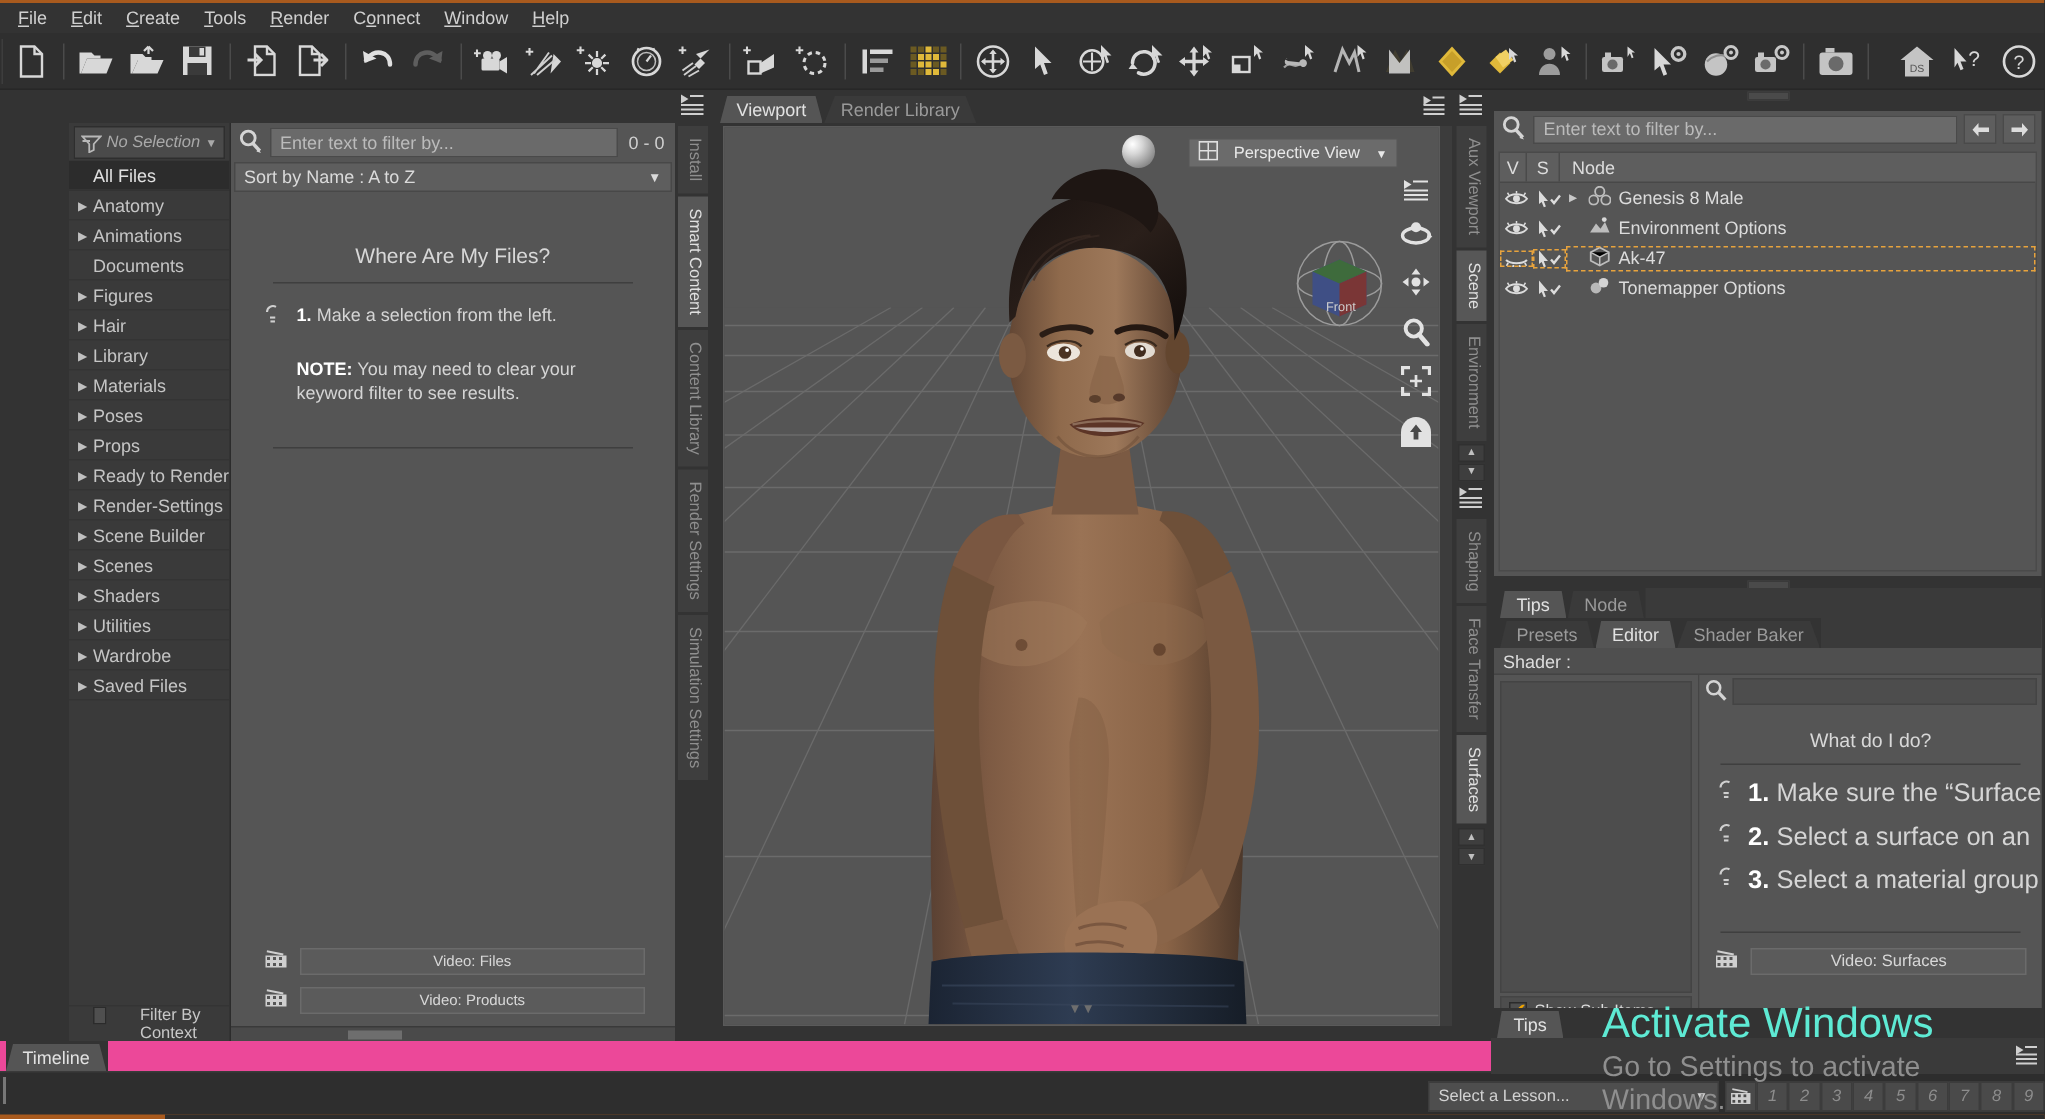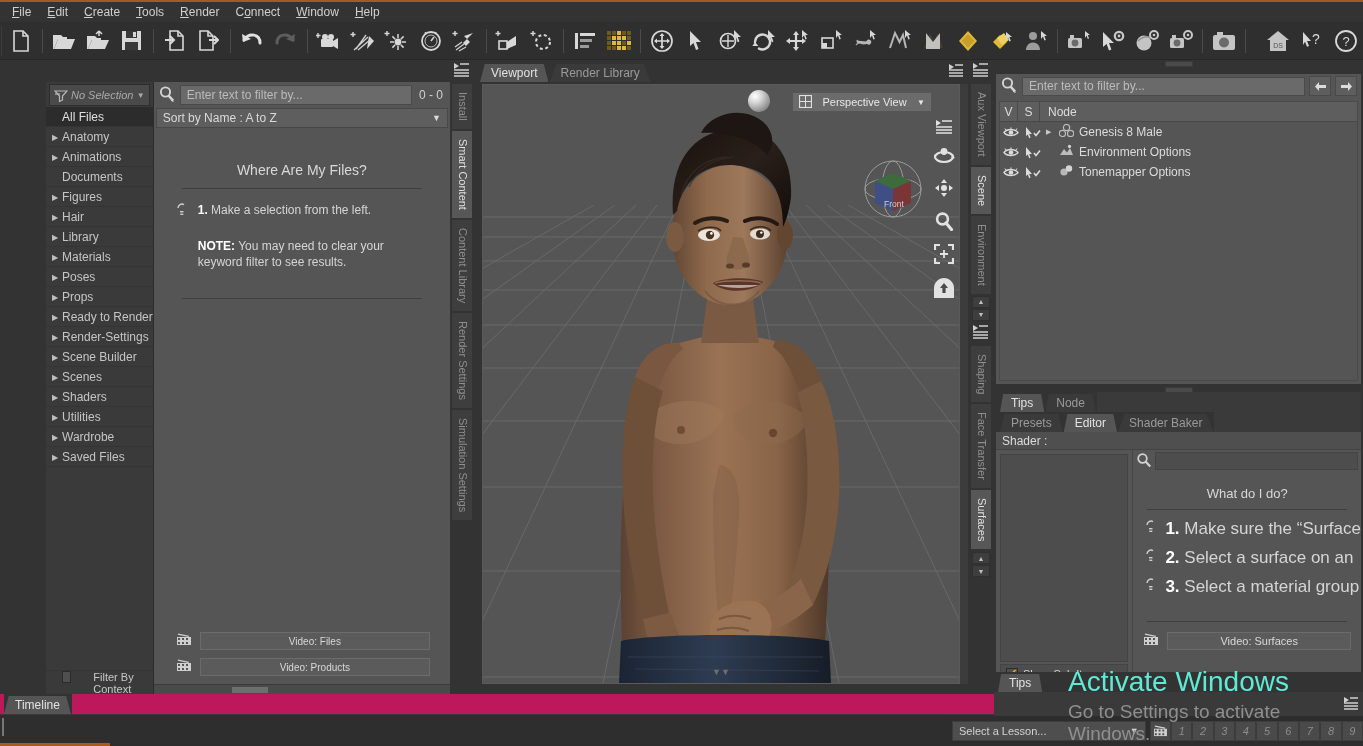--- a/index.html
+++ b/index.html
@@ -236,21 +236,21 @@
   
   .watermark { position:absolute; left:1068px; top:666px; width:295px; z-index:30; pointer-events:none;}
   .wm1 { font-size:28px; color:#5eead4; }
   .wm2 { font-size:19px; color:#8f8f8f; margin-top:3px; }
 
   
   .tips-bar { position:absolute; left:994px; top:668px; width:369px; height:22px; }
   .tips-strip { position:absolute; left:994px; top:690px; width:369px; height:26px; background:#3a3a3a; }
 
   
-  .timeline-dock { position:absolute; left:0; top:694px; width:994px; height:52px; background:#be185d; }
+  .timeline-dock { position:absolute; left:0; top:694px; width:994px; height:52px; background:#ec4899; }
   .tl-tabs { display:flex; align-items:flex-end; height:20px; padding-left:4px;}
   .tl-body { position:absolute; left:0; top:20px; width:994px; height:32px; background:#2e2e2e;
     border-top:1px solid #3a3a3a; }
   .tl-caret { position:absolute; left:2px; top:3px; width:2px; height:18px; background:#777; }
 
   .bottom-right { position:absolute; left:940px; top:716px; width:423px; height:30px; background:#2d2d2d; }
   .br-inner { display:flex; align-items:center; height:24px; margin-top:3px; padding-left:12px; gap:0px; }
   .lesson-sel { width:200px; height:20px; background:#4e4e4e; border:1px solid #3c3c3c;
     display:flex; align-items:center; justify-content:space-between; padding:0 6px;
     font-size:11px; color:#d2d2d2; cursor:default; }
@@ -1037,20 +1037,44 @@
             <span>
               <svg width="15" height="13" viewBox="0 0 15 13">
                   <path d="M1 11l4-6 3 3.5 3-4.5 3 7z" fill="#bdbdbd"></path>
                   <circle cx="10.5" cy="2.4" r="1.6" fill="#d8d8d8"></circle>
                 </svg>
             </span>
             <span>Environment Options</span>
           </div>
         </div>
 
+        <div class="tree-row selected">
+          <div class="vcell">
+            <svg width="16" height="11" viewBox="0 0 16 11">
+                <path d="M1 6.4C4 9.2 12 9.2 15 6.4" fill="none" stroke="#dcdcdc" stroke-width="1.4"></path>
+                <path d="M2.4 8.2l-1 2M6 9.6l-.5 2M10 9.6l.5 2M13.6 8.2l1 2" stroke="#dcdcdc" stroke-width="1.2"></path>
+              </svg>
+          </div>
+          <div class="scell">
+            <svg width="16" height="13" viewBox="0 0 16 13">
+                <path d="M1 1l6 7h-2.8l1.4 3.6-1.4.6-1.4-3.6L1 10z" fill="#dcdcdc"></path>
+                <path d="M9 7l2 2.4 4-5" stroke="#dcdcdc" stroke-width="1.6" fill="none"></path>
+              </svg>
+          </div>
+          <div class="ncell">
+            <span class="tri"></span>
+            <span>
+              <svg width="15" height="14" viewBox="0 0 15 14">
+                  <path d="M7.5 1l6 3.2v5.6l-6 3.2-6-3.2V4.2z" fill="none" stroke="#bdbdbd" stroke-width="1.2"></path>
+                  <path d="M1.5 4.2L7.5 7.4l6-3.2M7.5 7.4V13" stroke="#bdbdbd" stroke-width="1"></path>
+                </svg>
+            </span>
+            <span>Ak-47</span>
+          </div>
+        </div>
 
         <div class="tree-row">
           <div class="vcell">
             <svg width="16" height="11" viewBox="0 0 16 11">
                 <path d="M1 5.5C4 1.5 12 1.5 15 5.5 12 9.5 4 9.5 1 5.5z" fill="none" stroke="#dcdcdc" stroke-width="1.3"></path>
                 <circle cx="8" cy="5.5" r="2.3" fill="#dcdcdc"></circle>
                 <path d="M2 1.5l1 1.6M8 0.4v1.6M14 1.5l-1 1.6" stroke="#dcdcdc" stroke-width="1"></path>
               </svg>
           </div>
           <div class="scell">

